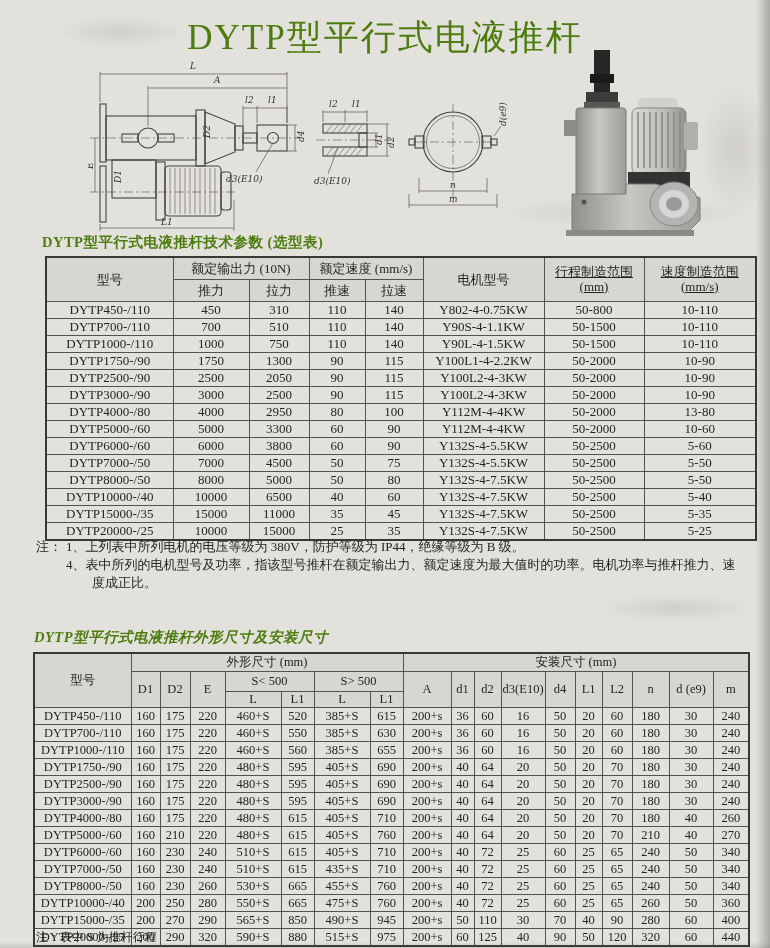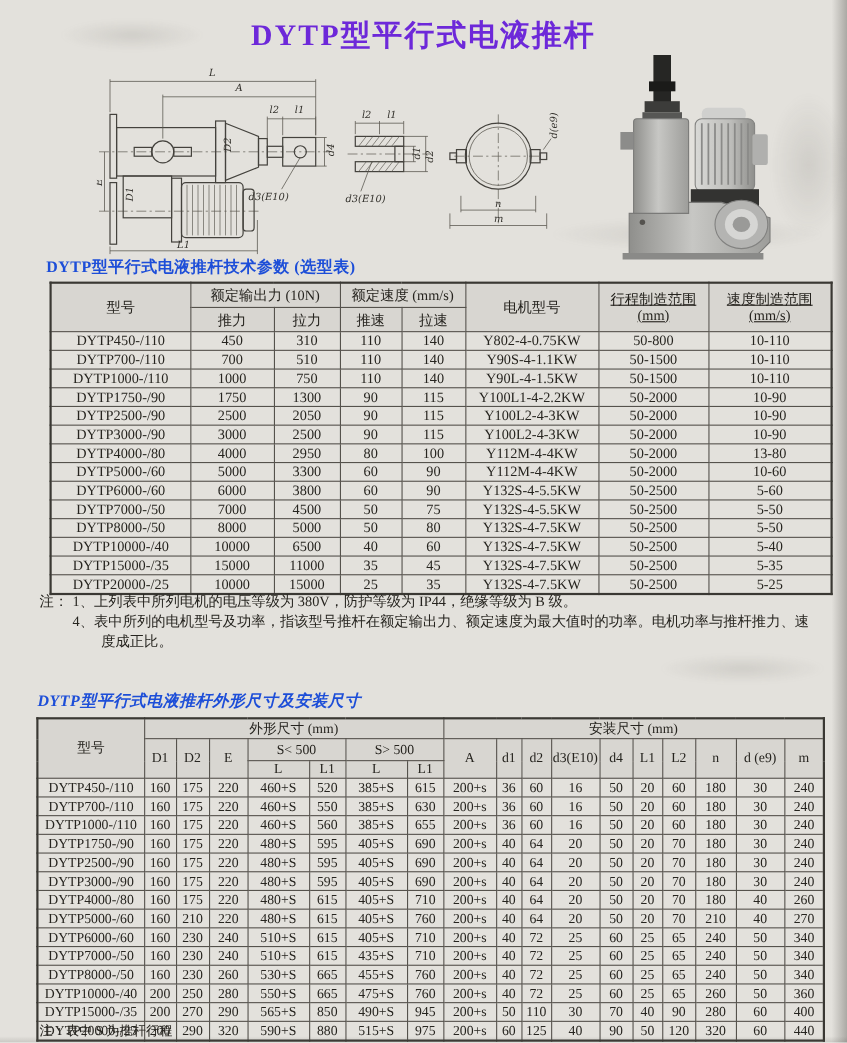--- a/index.html
+++ b/index.html
@@ -18,25 +18,25 @@
     position:absolute; left:0; bottom:0; width:100%; height:6px;
     background:linear-gradient(to bottom, rgba(0,0,0,0), rgba(80,78,74,0.18));
   }
   .smudge {
     position:absolute;
     background:radial-gradient(closest-side, rgba(110,108,102,0.16), rgba(110,108,102,0));
     filter:blur(2px);
   }
   .page-title {
     position:absolute; left:0; top:14px; width:100%;
-    text-align:center; font-size:27px; font-weight:bold; letter-spacing:2px;
-    color:#6d28d9;
+    text-align:center; font-size:35px; font-weight:normal; letter-spacing:2px;
+    color:#4d7c0f;
   }
   .section-heading {
-    position:absolute; font-size:14.5px; font-weight:bold; color:#1d4ed8;
+    position:absolute; font-size:14.5px; font-weight:bold; color:#4d7c0f;
     letter-spacing:0.5px;
   }
   #spec-heading { left:42px; top:233px; }
   #dim-heading  { left:34px; top:628px;font-style:italic; }
 
   table.tbl {
     position:absolute; border-collapse:collapse; table-layout:fixed;
     font-family:"Liberation Serif", serif; color:#26241f;
     border:2px solid #3a3833;
   }

